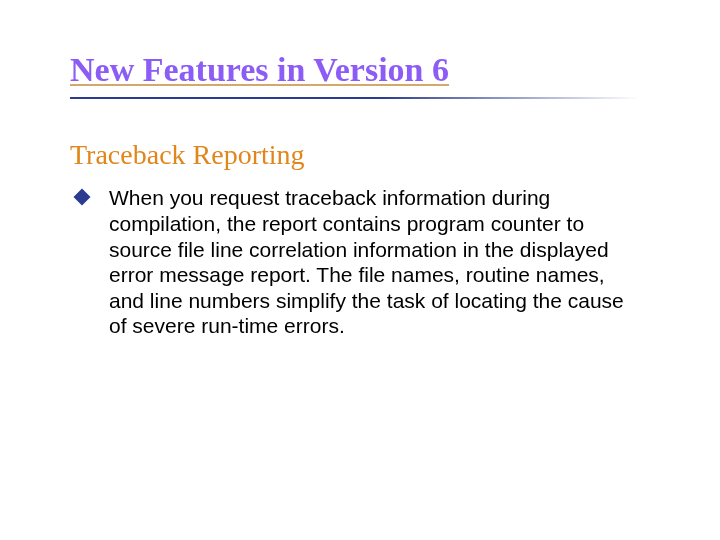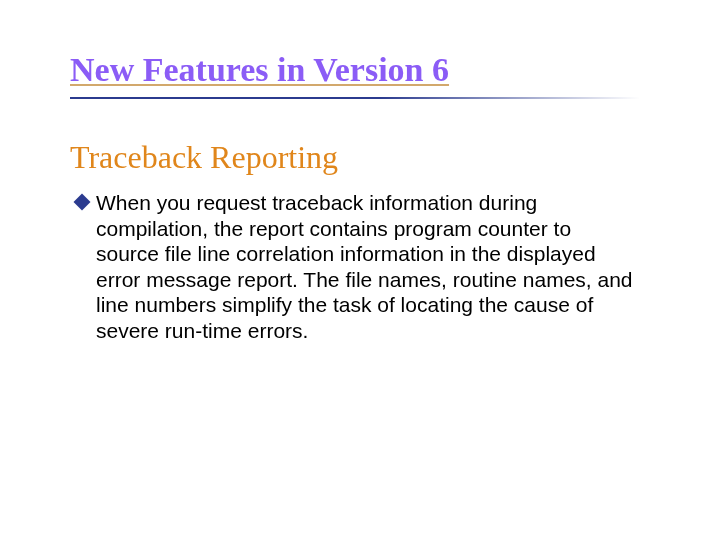--- a/index.html
+++ b/index.html
@@ -44,30 +44,31 @@
   }
   .rule .fade {
     position: absolute;
     right: 0; top: 0;
     height: 6px;
     width: 260px;
     background: linear-gradient(to right, rgba(255,255,255,0), rgba(255,255,255,1));
   }
   .subtitle {
     font-family: "Times New Roman", Times, serif;
-    font-size: 32px;
+    font-size: 28px;
     color: #e0861b;
     margin: 0 0 14px 0;
     line-height: 1.15;
   }
   .bullet-row {
     display: flex;
     align-items: flex-start;
     padding-left: 6px;
     max-width: 560px;
+    gap: 13px;
   }
   .bullet {
     flex: 0 0 auto;
     width: 12px;
     height: 12px;
     background: #2b3b8f;
     transform: rotate(45deg);
     margin-top: 6px;
     margin-right: 8px;
   }

